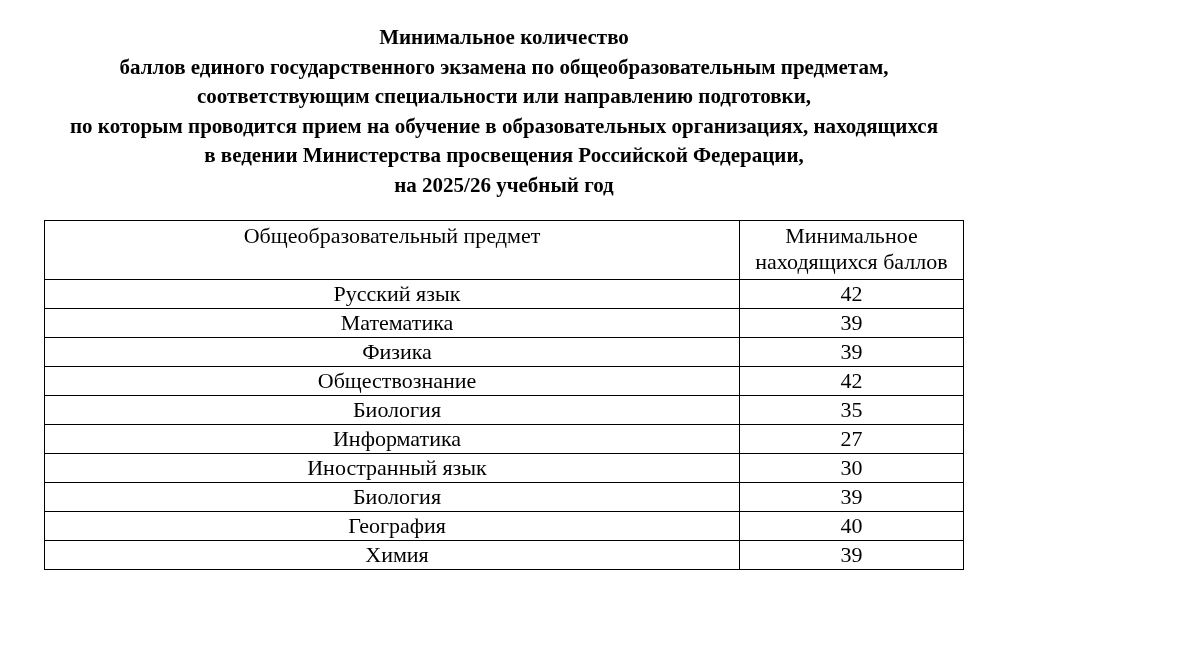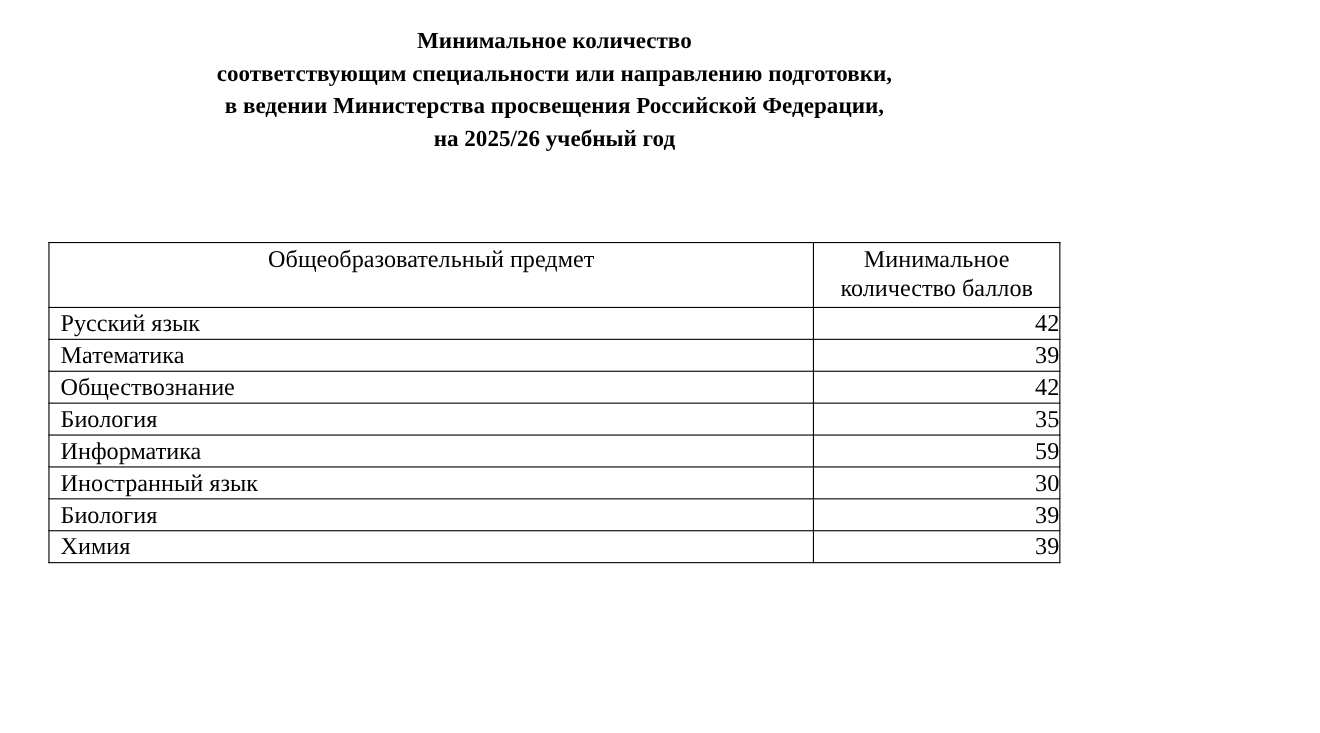--- a/index.html
+++ b/index.html
@@ -54,74 +54,84 @@
     }
     table.scores th.col-score {
       text-align: center;
       margin-left: 48px;
     }
     table.scores td {
       height: 28px;
       line-height: 28px;
     }
     table.scores td.subject {
-      text-align: left;
+      text-align: center;
       padding-left: 10px;
     }
     table.scores td.score {
-      text-align: right;
+      text-align: center;
     }
   </style>
 </head>
 <body>
 
 <div class="title-block">
   <span class="title-line">Минимальное количество</span>
+  <span class="title-line">баллов единого государственного экзамена по общеобразовательным предметам,</span>
   <span class="title-line">соответствующим специальности или направлению подготовки,</span>
+  <span class="title-line">по которым проводится прием на обучение в образовательных организациях, находящихся</span>
   <span class="title-line">в ведении Министерства просвещения Российской Федерации,</span>
   <span class="title-line">на 2025/26 учебный год</span>
 </div>
 
 <table class="scores">
   <thead>
     <tr>
       <th class="col-subject">Общеобразовательный предмет</th>
       <th class="col-score">
         <span>Минимальное</span><br>
-        <span>количество баллов</span>
+        <span>находящихся баллов</span>
       </th>
     </tr>
   </thead>
   <tbody>
     <tr>
       <td class="subject">Русский язык</td>
       <td class="score">42</td>
     </tr>
     <tr>
       <td class="subject">Математика</td>
       <td class="score">39</td>
     </tr>
     <tr>
+      <td class="subject">Физика</td>
+      <td class="score">39</td>
+    </tr>
+    <tr>
       <td class="subject">Обществознание</td>
       <td class="score">42</td>
     </tr>
     <tr>
       <td class="subject">Биология</td>
       <td class="score">35</td>
     </tr>
     <tr>
       <td class="subject">Информатика</td>
-      <td class="score">59</td>
+      <td class="score">27</td>
     </tr>
     <tr>
       <td class="subject">Иностранный язык</td>
       <td class="score">30</td>
     </tr>
     <tr>
       <td class="subject">Биология</td>
       <td class="score">39</td>
     </tr>
     <tr>
+      <td class="subject">География</td>
+      <td class="score">40</td>
+    </tr>
+    <tr>
       <td class="subject">Химия</td>
       <td class="score">39</td>
     </tr>
   </tbody>
 </table>
 
 </body></html>

